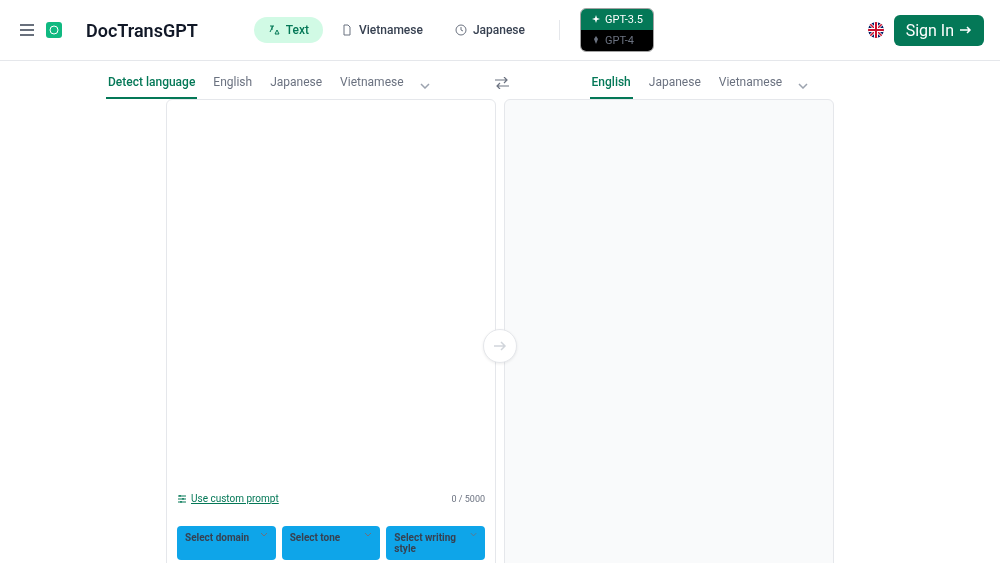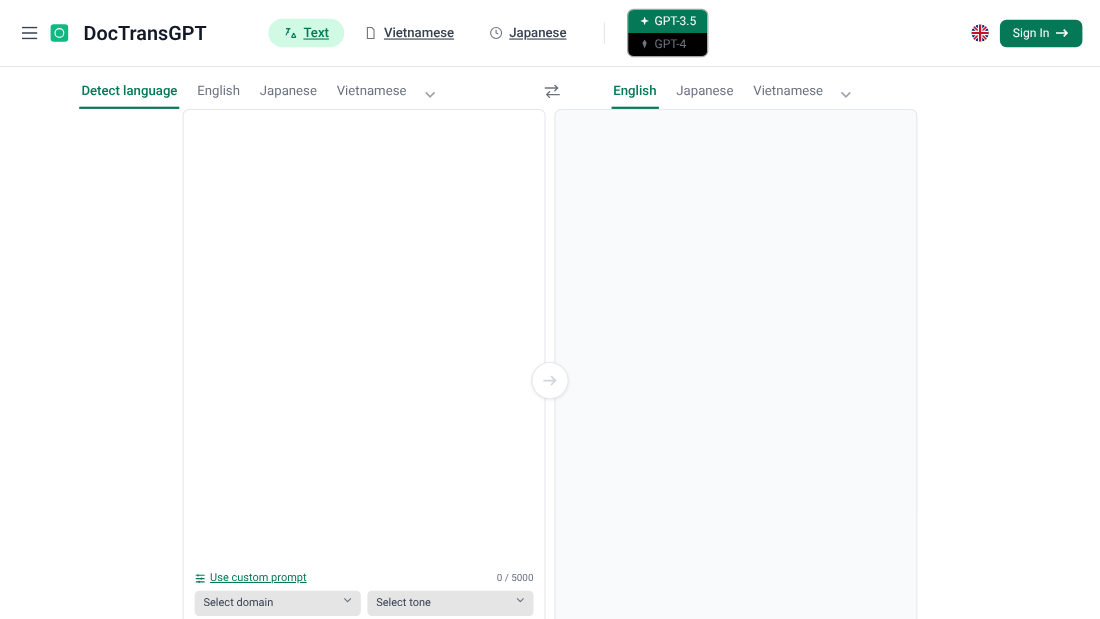--- a/index.html
+++ b/index.html
@@ -1,47 +1,47 @@
 <!DOCTYPE html>
 <html><head>
 <meta charset="utf-8">
 <style>
 * { margin: 0; padding: 0; box-sizing: border-box; font-family: -apple-system, BlinkMacSystemFont, "Segoe UI", Roboto, sans-serif; }
 body { background: #fff; width: 1000px; height: 563px; overflow: hidden; display: flex; flex-direction: column; }
 .header { display: flex; align-items: center; padding: 8px 16px; gap: 8px; border-bottom: 1px solid #e5e7eb; }
 .menu-icon { cursor: pointer; padding: 4px; }
 .logo-box { width: 16px; height: 16px; background: #10b981; border-radius: 3px; display: flex; align-items: center; justify-content: center; }
-.app-title { font-size: 18px; font-weight: 600; margin-left: 6px; color: #111827; }
+.app-title { font-size: 18px; font-weight: 600; margin-left: 16px; color: #111827; }
 .header-spacer { flex: 0 0 40px; }
 .nav-group { display: flex; align-items: center; gap: 4px; }
-.nav-btn { display: flex; align-items: center; gap: 6px; padding: 6px 14px; border-radius: 18px; font-size: 12px; font-weight: 500; cursor: pointer; border: none; background: transparent; color: #374151; text-decoration: underline; }
+.nav-btn { display: flex; align-items: center; gap: 6px; padding: 6px 14px; border-radius: 18px; font-size: 12px; font-weight: 500; cursor: pointer; border: none; background: transparent; color: #374151; }
 .nav-btn.active { background: #d1fae5; color: #047857; }
 .header-divider { width: 1px; height: 20px; background: #e5e7eb; margin: 0 12px; }
 .gpt-group { display: flex; border: 1px solid #a3a3a3; border-radius: 6px; overflow: hidden; flex-direction: column; }
 .gpt-btn { display: flex; align-items: center; gap: 4px; padding: 4px 10px; font-size: 11px; cursor: pointer; border: none; background: #000000; color: #6b7280; }
 .gpt-btn.active { background: #047857; color: #fff; }
 .header-right { margin-left: auto; display: flex; align-items: center; gap: 10px; }
 .flag { width: 16px; height: 16px; border-radius: 50%; display: flex; align-items: center; justify-content: center; overflow: hidden; }
-.signin-btn { display: flex; align-items: center; gap: 6px; background: #047857; color: #fff; padding: 6px 12px; border-radius: 6px; font-size: 11px; border: none; cursor: pointer; }
-.lang-bar { display: flex; align-items: center; padding: 0 72px; margin-top: 6px; position: relative; }
+.signin-btn { display: flex; align-items: center; gap: 6px; background: #047857; color: #fff; padding: 6px 12px; border-radius: 6px; font-size: 16px; border: none; cursor: pointer; }
+.lang-bar { display: flex; align-items: center; padding: 0 106px; margin-top: 6px; position: relative; }
 .lang-tabs { display: flex; gap: 14px; align-items: center; }
 .lang-tab { font-size: 12px; color: #6b7280; padding: 8px 2px; cursor: pointer; border-bottom: 2px solid transparent; }
 .lang-tab.active { color: #047857; border-bottom-color: #047857; font-weight: 500; }
 .chevron-icon { cursor: pointer; color: #9ca3af; }
 .swap-btn { position: absolute; left: 495px; cursor: pointer; color: #6b7280; }
 .main { display: flex; padding: 0 166px; gap: 8px; flex: 1; position: relative; margin-top: 0; }
 .panel { flex: 1; border: 1px solid #e5e7eb; border-radius: 6px; background: #fff; display: flex; flex-direction: column; height: 470px; }
 .panel.output { background: #f9fafb; }
 .panel-body { flex: 1; padding: 12px; }
 .panel-footer { padding: 8px 10px; }
-.custom-prompt-row { display: flex; align-items: center; justify-content: space-between; margin-bottom: 6px; }
+.custom-prompt-row { display: flex; align-items: center; justify-content: space-between; margin-bottom: 22px; }
 .custom-prompt-link { display: flex; align-items: center; gap: 4px; font-size: 10px; color: #047857; text-decoration: underline; cursor: pointer; }
 .char-count { font-size: 9px; color: #6b7280; text-align: center; }
 .selects-row { display: flex; gap: 6px; }
-.select-box { flex: 1; display: flex; align-items: flex-start; justify-content: space-between; background: #e5e5e5; padding: 6px 8px; border-radius: 4px; font-size: 10px; color: #374151; cursor: pointer; }
+.select-box { flex: 1; display: flex; align-items: flex-start; justify-content: space-between; background: #0ea5e9; padding: 6px 8px; border-radius: 4px; font-size: 10px; color: #374151; cursor: pointer; font-weight: bold; }
 .translate-circle { position: absolute; left: 50%; top: 230px; transform: translateX(-50%); width: 34px; height: 34px; background: #fff; border: 1px solid #e5e7eb; border-radius: 50%; display: flex; align-items: center; justify-content: center; cursor: pointer; box-shadow: 0 1px 3px rgba(0,0,0,0.08); }
 .lang-right-group { display: flex; gap: 14px; align-items: center; margin-left: 160px; }
 </style>
 </head>
 <body>
 
 <div class="header">
   <div class="menu-icon">
     <svg width="14" height="12" viewBox="0 0 14 12" fill="none">
         <path d="M0 1h14M0 6h14M0 11h14" stroke="#374151" stroke-width="1.5"></path>
@@ -157,20 +157,26 @@
           <svg width="8" height="5" viewBox="0 0 8 5">
               <path d="M1 1l3 3 3-3" stroke="#6b7280" stroke-width="1" fill="none"></path>
             </svg>
         </div>
         <div class="select-box">
           <span>Select tone</span>
           <svg width="8" height="5" viewBox="0 0 8 5">
               <path d="M1 1l3 3 3-3" stroke="#6b7280" stroke-width="1" fill="none"></path>
             </svg>
         </div>
+        <div class="select-box">
+          <span>Select writing style</span>
+          <svg width="8" height="5" viewBox="0 0 8 5">
+              <path d="M1 1l3 3 3-3" stroke="#6b7280" stroke-width="1" fill="none"></path>
+            </svg>
+        </div>
       </div>
     </div>
   </div>
   <div class="translate-circle">
     <svg width="14" height="12" viewBox="0 0 14 12">
         <path d="M1 6h11M8 2l4 4-4 4" stroke="#d1d5db" stroke-width="1.5" fill="none"></path>
       </svg>
   </div>
   <div class="panel output">
     <div class="panel-body"></div>

